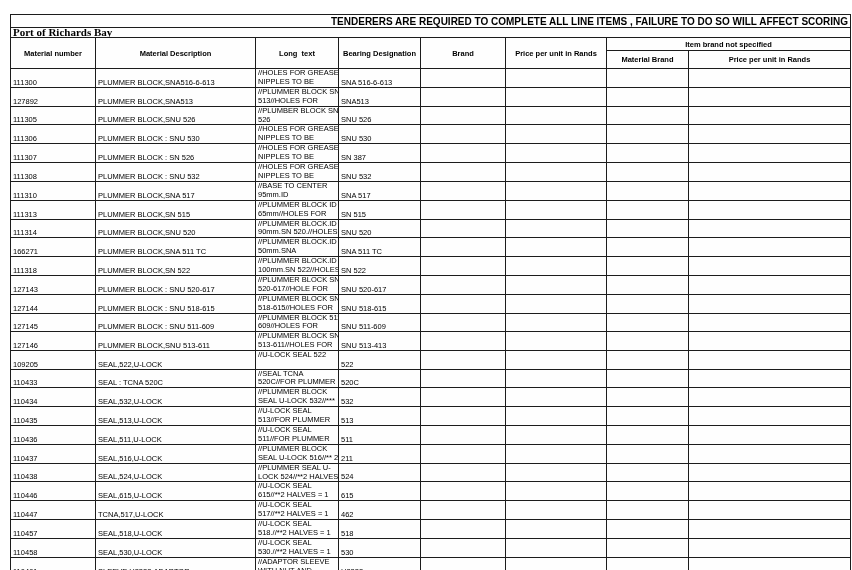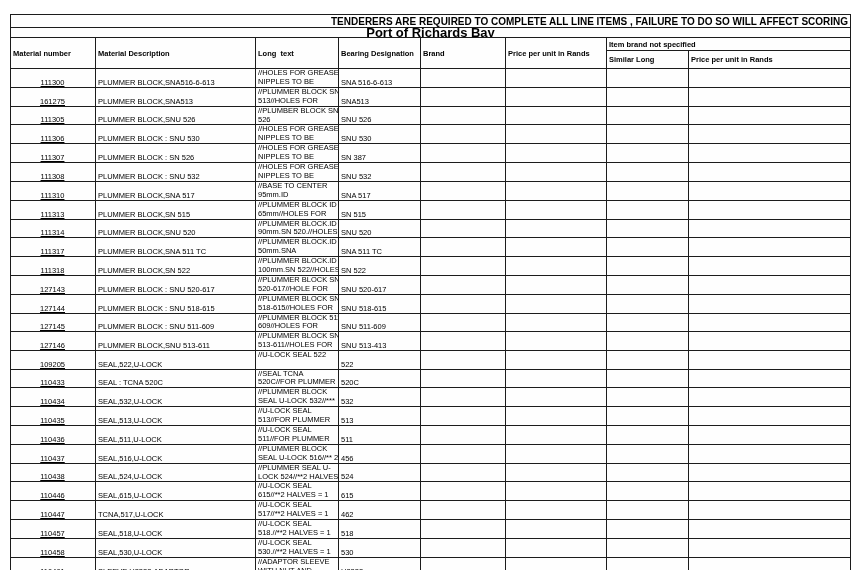--- a/index.html
+++ b/index.html
@@ -34,36 +34,37 @@
   }
   tr.notice-row td {
     height: 12px;
     text-align: right;
     font-weight: bold;
     font-size: 10px;
     vertical-align: middle;
   }
   tr.port-row td {
     height: 9px;
+    text-align: left;
+    font-weight: bold;
+    font-size: 11px;
+    vertical-align: middle;
+    font-family: Liberation Serif, serif;
+  }
+  tr.head-row td {
     text-align: center;
-    font-weight: bold;
-    font-size: 13px;
-    vertical-align: middle;
-  }
-  tr.head-row td {
-    text-align: left;
     font-weight: bold;
     font-size: 7.5px;
     vertical-align: middle;
     white-space: pre;
   }
   tr.head-row-1 td { height: 12px; }
   tr.head-row-2 td { height: 17px; }
   tbody tr { height: 18.4px; }
-  td.c-num   { text-align: center; padding-right: 3px; text-decoration: underline; }
+  td.c-num   { text-align: left; padding-right: 3px; }
   td.c-long  {
     vertical-align: top;
     padding-top: 0px;
   }
   td.c-long .lt {
     display: block;
     line-height: 8.9px;
     font-size: 7.5px;
   }
 </style>
@@ -92,40 +93,40 @@
       <tr class="head-row head-row-1">
         <td rowspan="2">Material number</td>
         <td rowspan="2">Material Description</td>
         <td rowspan="2">Long  text</td>
         <td rowspan="2">Bearing Designation</td>
         <td rowspan="2">Brand</td>
         <td rowspan="2">Price per unit in Rands</td>
         <td colspan="2">Item brand not specified</td>
       </tr>
       <tr class="head-row head-row-2">
-        <td>Similar Long</td>
+        <td>Material Brand</td>
         <td>Price per unit in Rands</td>
       </tr>
     </thead>
     <tbody>
         <tr>
     <td class="c-num">111300</td>
     <td class="c-desc">PLUMMER BLOCK,SNA516-6-613</td>
     <td class="c-long">
       <span class="lt">//HOLES FOR GREASE</span>
       <span class="lt">NIPPLES TO BE</span>
     </td>
     <td class="c-bear">SNA 516-6-613</td>
     <td class="c-brand"></td>
     <td class="c-price"></td>
     <td class="c-sim"></td>
     <td class="c-simprice"></td>
   </tr>
         <tr>
-    <td class="c-num">161275</td>
+    <td class="c-num">127892</td>
     <td class="c-desc">PLUMMER BLOCK,SNA513</td>
     <td class="c-long">
       <span class="lt">//PLUMMER BLOCK SNA</span>
       <span class="lt">513//HOLES FOR</span>
     </td>
     <td class="c-bear">SNA513</td>
     <td class="c-brand"></td>
     <td class="c-price"></td>
     <td class="c-sim"></td>
     <td class="c-simprice"></td>
@@ -215,21 +216,21 @@
       <span class="lt">//PLUMMER BLOCK.ID</span>
       <span class="lt">90mm.SN 520.//HOLES</span>
     </td>
     <td class="c-bear">SNU 520</td>
     <td class="c-brand"></td>
     <td class="c-price"></td>
     <td class="c-sim"></td>
     <td class="c-simprice"></td>
   </tr>
         <tr>
-    <td class="c-num">111317</td>
+    <td class="c-num">166271</td>
     <td class="c-desc">PLUMMER BLOCK,SNA 511 TC</td>
     <td class="c-long">
       <span class="lt">//PLUMMER BLOCK.ID</span>
       <span class="lt">50mm.SNA</span>
     </td>
     <td class="c-bear">SNA 511 TC</td>
     <td class="c-brand"></td>
     <td class="c-price"></td>
     <td class="c-sim"></td>
     <td class="c-simprice"></td>
@@ -364,21 +365,21 @@
     <td class="c-sim"></td>
     <td class="c-simprice"></td>
   </tr>
         <tr>
     <td class="c-num">110437</td>
     <td class="c-desc">SEAL,516,U-LOCK</td>
     <td class="c-long">
       <span class="lt">//PLUMMER BLOCK</span>
       <span class="lt">SEAL U-LOCK 516//** 2</span>
     </td>
-    <td class="c-bear">456</td>
+    <td class="c-bear">211</td>
     <td class="c-brand"></td>
     <td class="c-price"></td>
     <td class="c-sim"></td>
     <td class="c-simprice"></td>
   </tr>
         <tr>
     <td class="c-num">110438</td>
     <td class="c-desc">SEAL,524,U-LOCK</td>
     <td class="c-long">
       <span class="lt">//PLUMMER SEAL U-</span>

